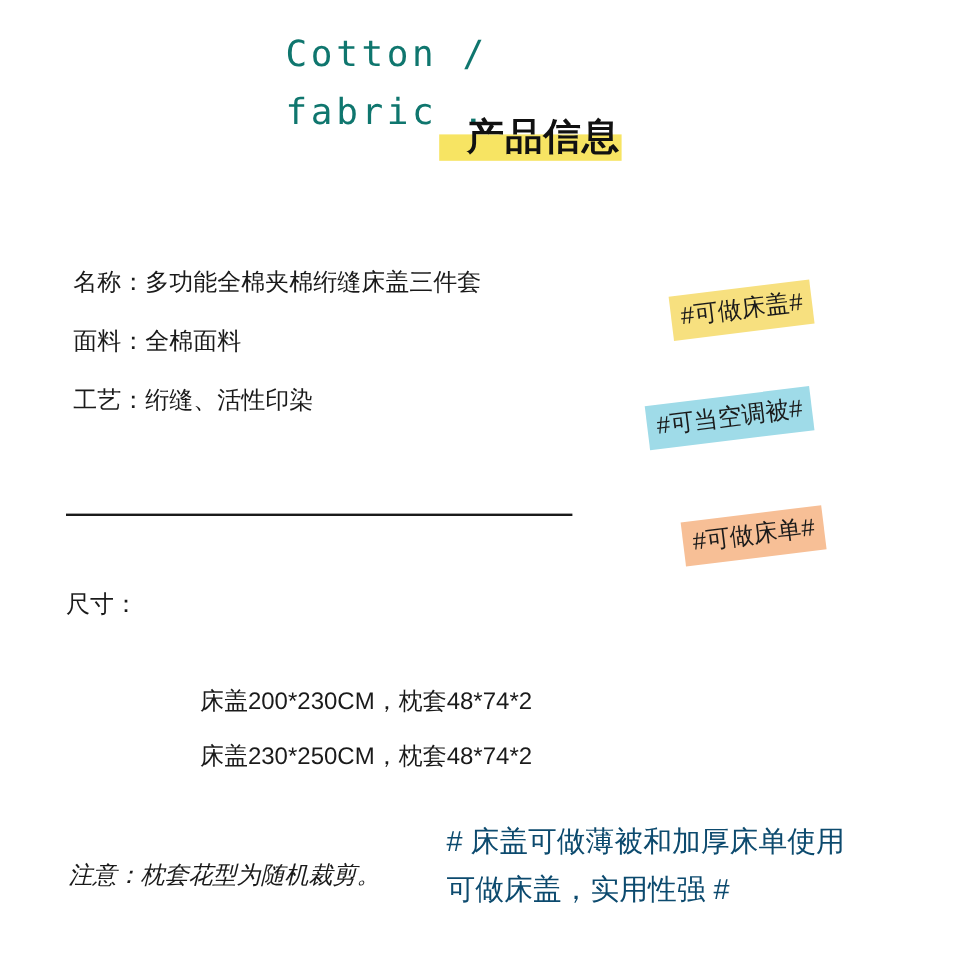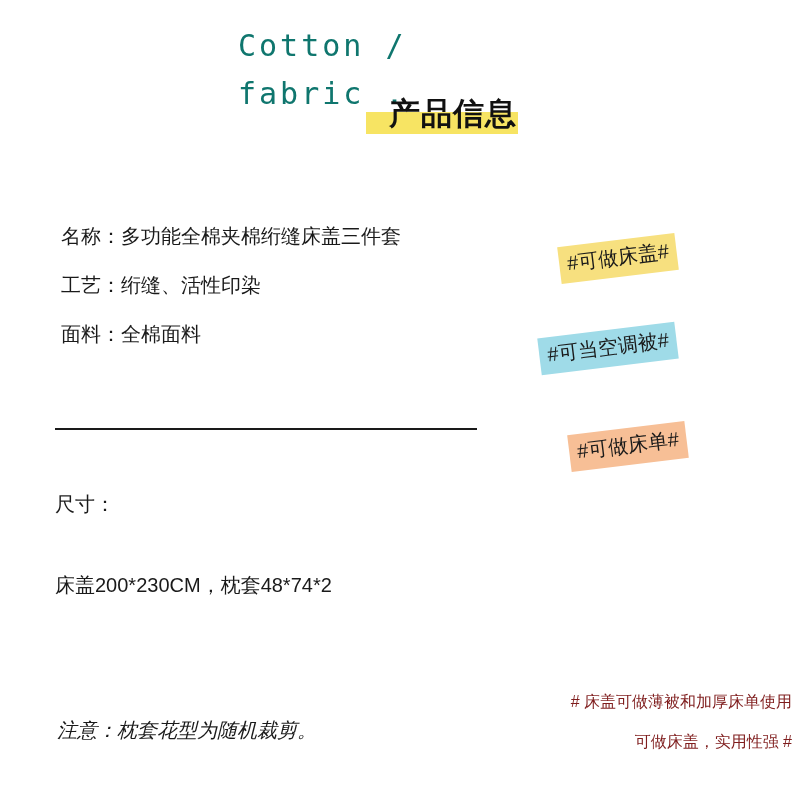--- a/index.html
+++ b/index.html
@@ -91,20 +91,21 @@
     top: 484px;
     font-size: 20px;
     line-height: 40px;
   }
 
   .size-lines {
     position: absolute;
     left: 55px;
     top: 562px;
     width: 500px;
+    text-align: center;
   }
   .size-line {
     font-size: 20px;
     line-height: 46px;
     white-space: nowrap;
   }
 
   .note {
     position: absolute;
     left: 57px;
@@ -142,53 +143,53 @@
     background: #f7bf96;
     transform: rotate(-7deg);
   }
 
   
   .slogan {
     position: absolute;
     left: 372px;
     top: 682px;
     width: 420px;
-    font-size: 16px;
+    font-size: 24px;
     line-height: 40px;
-    color: #7f1d1d;
+    color: #0c4a6e;
     white-space: nowrap;
-    text-align: right;
   }
 </style>
 </head>
 <body>
 
 <div class="header">
   <div class="header-en">
     <span>Cotton /</span>
     <span class="line2">fabric .</span>
   </div>
   <div class="header-title-wrap">
     <div class="header-hl"></div>
     <div class="header-title">产品信息</div>
   </div>
 </div>
 
 <div class="info-list">
   <div class="info-row">名称：多功能全棉夹棉绗缝床盖三件套</div>
+  <div class="info-row">面料：全棉面料</div>
   <div class="info-row">工艺：绗缝、活性印染</div>
-  <div class="info-row">面料：全棉面料</div>
 </div>
 
 <div class="divider"></div>
 
 <div class="size-label">尺寸：</div>
 
 <div class="size-lines">
   <div class="size-line">床盖200*230CM，枕套48*74*2</div>
+  <div class="size-line">床盖230*250CM，枕套48*74*2</div>
 </div>
 
 <div class="note">注意：枕套花型为随机裁剪。</div>
 
 <div class="tag tag-1">#可做床盖#</div>
 <div class="tag tag-2">#可当空调被#</div>
 <div class="tag tag-3">#可做床单#</div>
 
 <div class="slogan">
   <div># 床盖可做薄被和加厚床单使用</div>

